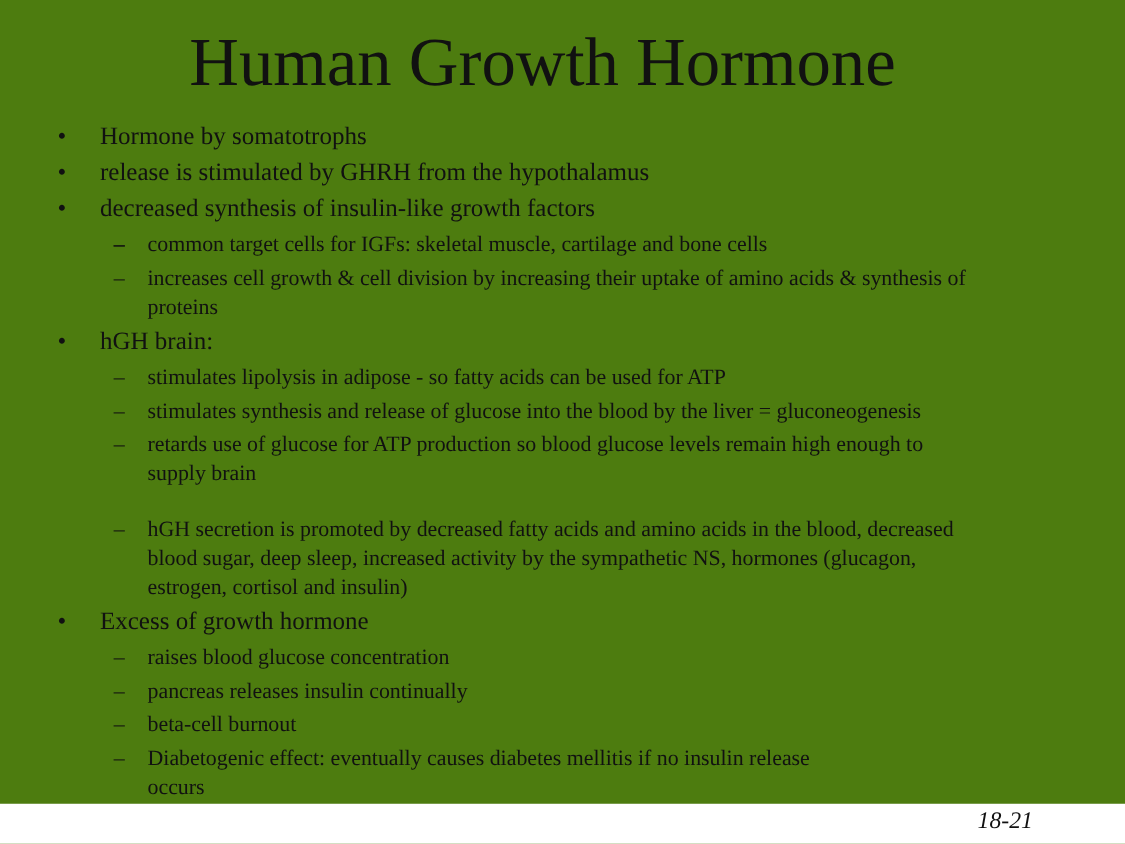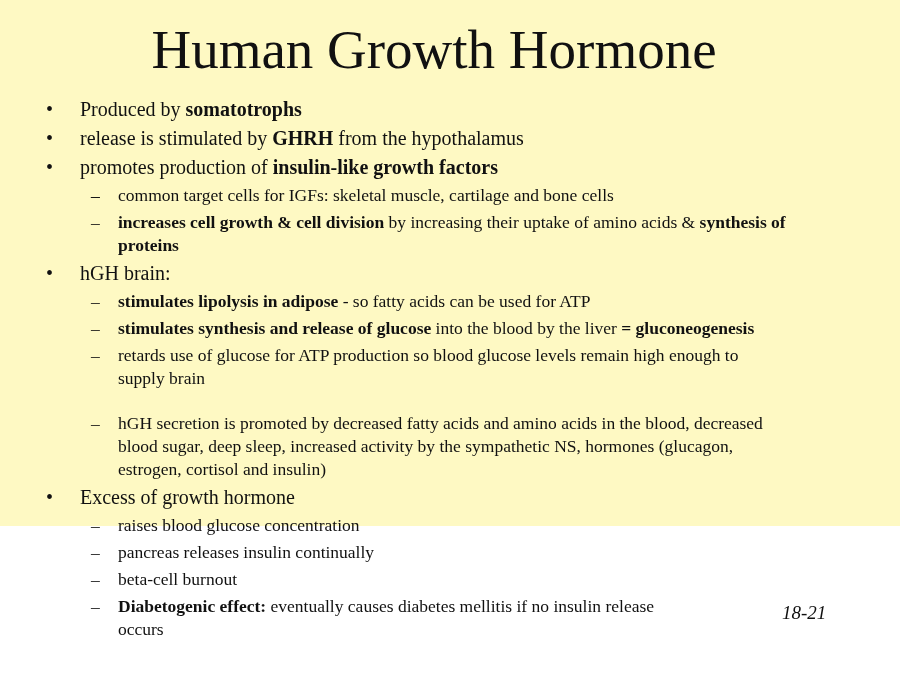--- a/index.html
+++ b/index.html
@@ -6,22 +6,22 @@
   html, body { width: 900px; height: 675px; }
   body {
     background: #ffffff;
     color: #111111;
     font-family: "Liberation Serif", "DejaVu Serif", serif;
     overflow: hidden;
   }
   .slide {
     position: relative;
     width: 900px;
-    height: 526px;
-    background: #fef9c3;
+    height: 643px;
+    background: #4d7c0f;
   }
   .title {
     width: 868px;
     padding-top: 20px;
     font-size: 55px;
     font-weight: 400;
     line-height: 60px;
     text-align: center;
     white-space: nowrap;
   }
@@ -36,39 +36,39 @@
   }
   .level1 .marker { left: 46px; }
   .level2 {
     font-size: 17.5px;
     line-height: 23px;
     padding-left: 118px;
     margin-bottom: 4px;
   }
   .level2 .marker { left: 91px; }
   .spaced { margin-top: 22px; }
-  .b { font-weight: 700; }
+  .b { font-weight: 400; }
   .page-number {
     position: absolute;
     left: 782px;
-    top: 602px;
+    top: 646px;
     font-size: 19px;
     font-style: italic;
     color: #111111;
   }
 </style>
 </head>
 <body style="background: rgb(255, 255, 255); color: rgb(17, 17, 17);">
 
 <div class="slide">
   <h1 class="title">Human Growth Hormone</h1>
   <div class="body">
-      <div class="item level1"><span class="marker">•</span><span class="text"><span>Produced by </span><span class="b">somatotrophs</span></span></div>
+      <div class="item level1"><span class="marker">•</span><span class="text"><span>Hormone by </span><span class="b">somatotrophs</span></span></div>
       <div class="item level1"><span class="marker">•</span><span class="text"><span>release is stimulated by </span><span class="b">GHRH</span><span> from the hypothalamus</span></span></div>
-      <div class="item level1"><span class="marker">•</span><span class="text"><span>promotes production of </span><span class="b">insulin-like growth factors</span></span></div>
+      <div class="item level1"><span class="marker">•</span><span class="text"><span>decreased synthesis of </span><span class="b">insulin-like growth factors</span></span></div>
       <div class="item level2"><span class="marker">–</span></div>
       <div class="item level2"><span class="marker">–</span><span class="text"><span>common target cells for IGFs: skeletal muscle, cartilage and bone cells</span></span></div>
       <div class="item level2"><span class="marker">–</span><span class="text"><span class="b">increases cell growth &amp; cell division</span><span> by increasing their uptake of amino acids &amp; </span><span class="b">synthesis of</span><br><span class="b">proteins</span></span></div>
       <div class="item level1"><span class="marker">•</span><span class="text"><span>hGH brain:</span></span></div>
       <div class="item level2"><span class="marker">–</span><span class="text"><span class="b">stimulates lipolysis in adipose</span><span> - so fatty acids can be used for ATP</span></span></div>
       <div class="item level2"><span class="marker">–</span><span class="text"><span class="b">stimulates synthesis and release of glucose</span><span> into the blood by the liver </span><span class="b">= gluconeogenesis</span></span></div>
       <div class="item level2"><span class="marker">–</span><span class="text"><span>retards use of glucose for ATP production so blood glucose levels remain high enough to</span><br><span>supply brain</span></span></div>
       <div class="item level2 spaced"><span class="marker">–</span><span class="text"><span>hGH secretion is promoted by decreased fatty acids and amino acids in the blood, decreased</span><br><span>blood sugar, deep sleep, increased activity by the sympathetic NS, hormones (glucagon,</span><br><span>estrogen, cortisol and insulin)</span></span></div>
       <div class="item level1"><span class="marker">•</span><span class="text"><span>Excess of growth hormone</span></span></div>
       <div class="item level2"><span class="marker">–</span><span class="text"><span>raises blood glucose concentration</span></span></div>

